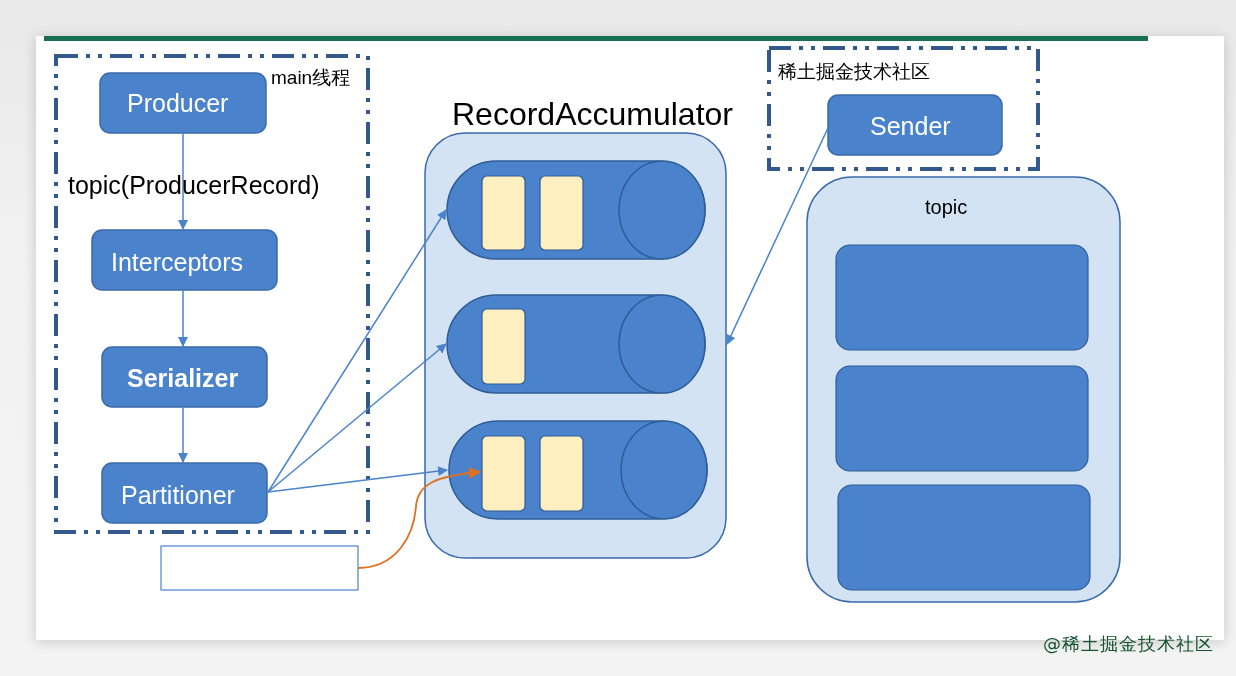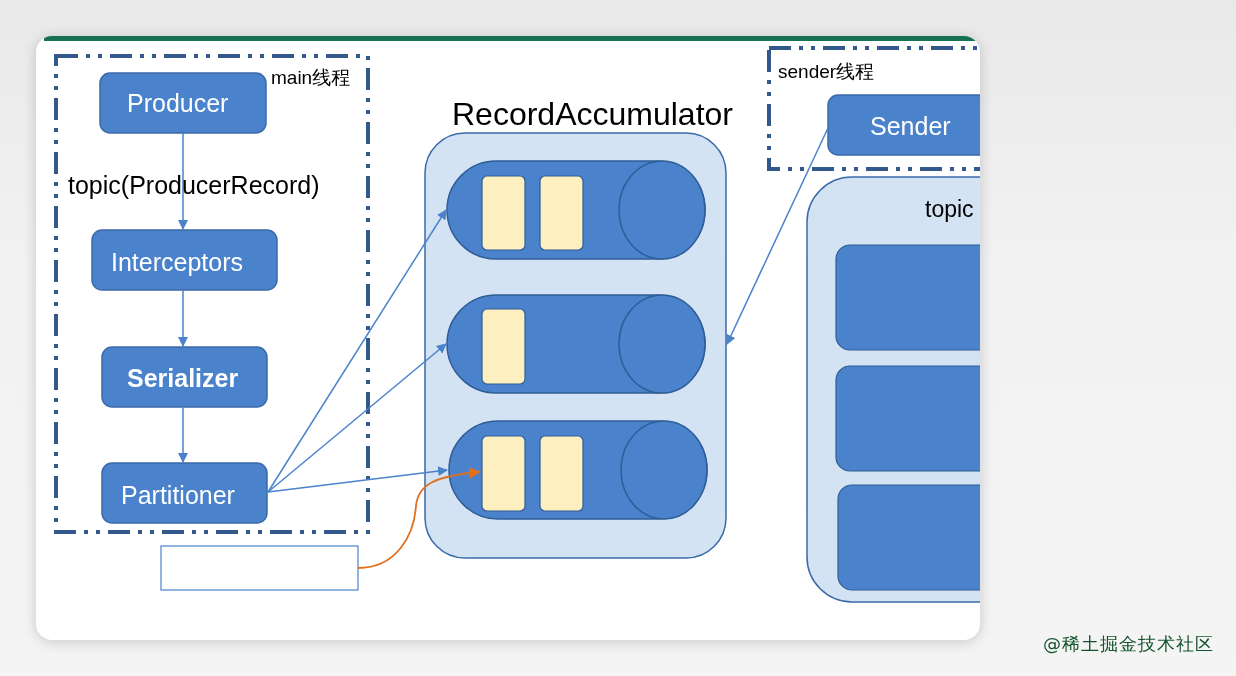--- a/index.html
+++ b/index.html
@@ -2,22 +2,22 @@
 <html><head>
 <meta charset="utf-8">
 <style>
   html, body { margin: 0; padding: 0; }
   body {
     width: 1236px; height: 676px; position: relative; overflow: hidden;
     background: linear-gradient(#e9e9e9, #f2f2f2 40%, #f4f4f4);
     font-family: "Liberation Sans", sans-serif;
   }
   #card {
-    position: absolute; left: 36px; top: 36px; width: 944px; height: 604px;
-    background: #ffffff; border-radius: 16px;
+    position: absolute; left: 36px; top: 36px; width: 1188px; height: 604px;
+    background: #ffffff; border-radius: 1px;
     box-shadow: 0 2px 14px rgba(0,0,0,0.18);
     overflow: hidden;
   }
   #topbar {
     position: absolute; left: 8px; top: 0; width: 1104px; height: 5px;
     background: #17704f;
   }
   svg#diagram { position: absolute; left: 0; top: 0; }
   .lbl { position: absolute; white-space: nowrap; }
   .box-text { color: #ffffff; font-size: 25px; }
@@ -96,20 +96,20 @@
 
   <span class="lbl black-text" style="left:235px; top:29px; font-size:19px;">main线程</span>
   <span class="lbl box-text" style="left:91px; top:53px;">Producer</span>
   <span class="lbl black-text" style="left:32px; top:135px; font-size:25px;">topic(ProducerRecord)</span>
   <span class="lbl box-text" style="left:75px; top:212px;">Interceptors</span>
   <span class="lbl box-text" style="left:91px; top:328px;font-weight:bold;">Serializer</span>
   <span class="lbl box-text" style="left:85px; top:445px;">Partitioner</span>
 
   <span class="lbl black-text" style="left:416px; top:60px; font-size:32px;">RecordAccumulator</span>
 
-  <span class="lbl black-text" style="left:742px; top:23px; font-size:19px;">sender线程</span>
+  <span class="lbl black-text" style="left:742px; top:23px; font-size:19px;">稀土掘金技术社区</span>
   <span class="lbl box-text" style="left:834px; top:76px;">Sender</span>
 
-  <span class="lbl black-text" style="left:889px; top:160px; font-size:23px;">topic</span>
+  <span class="lbl black-text" style="left:889px; top:160px; font-size:20px;">topic</span>
 
 </div>
 
 <div id="watermark">@稀土掘金技术社区</div>
 
 </body></html>

